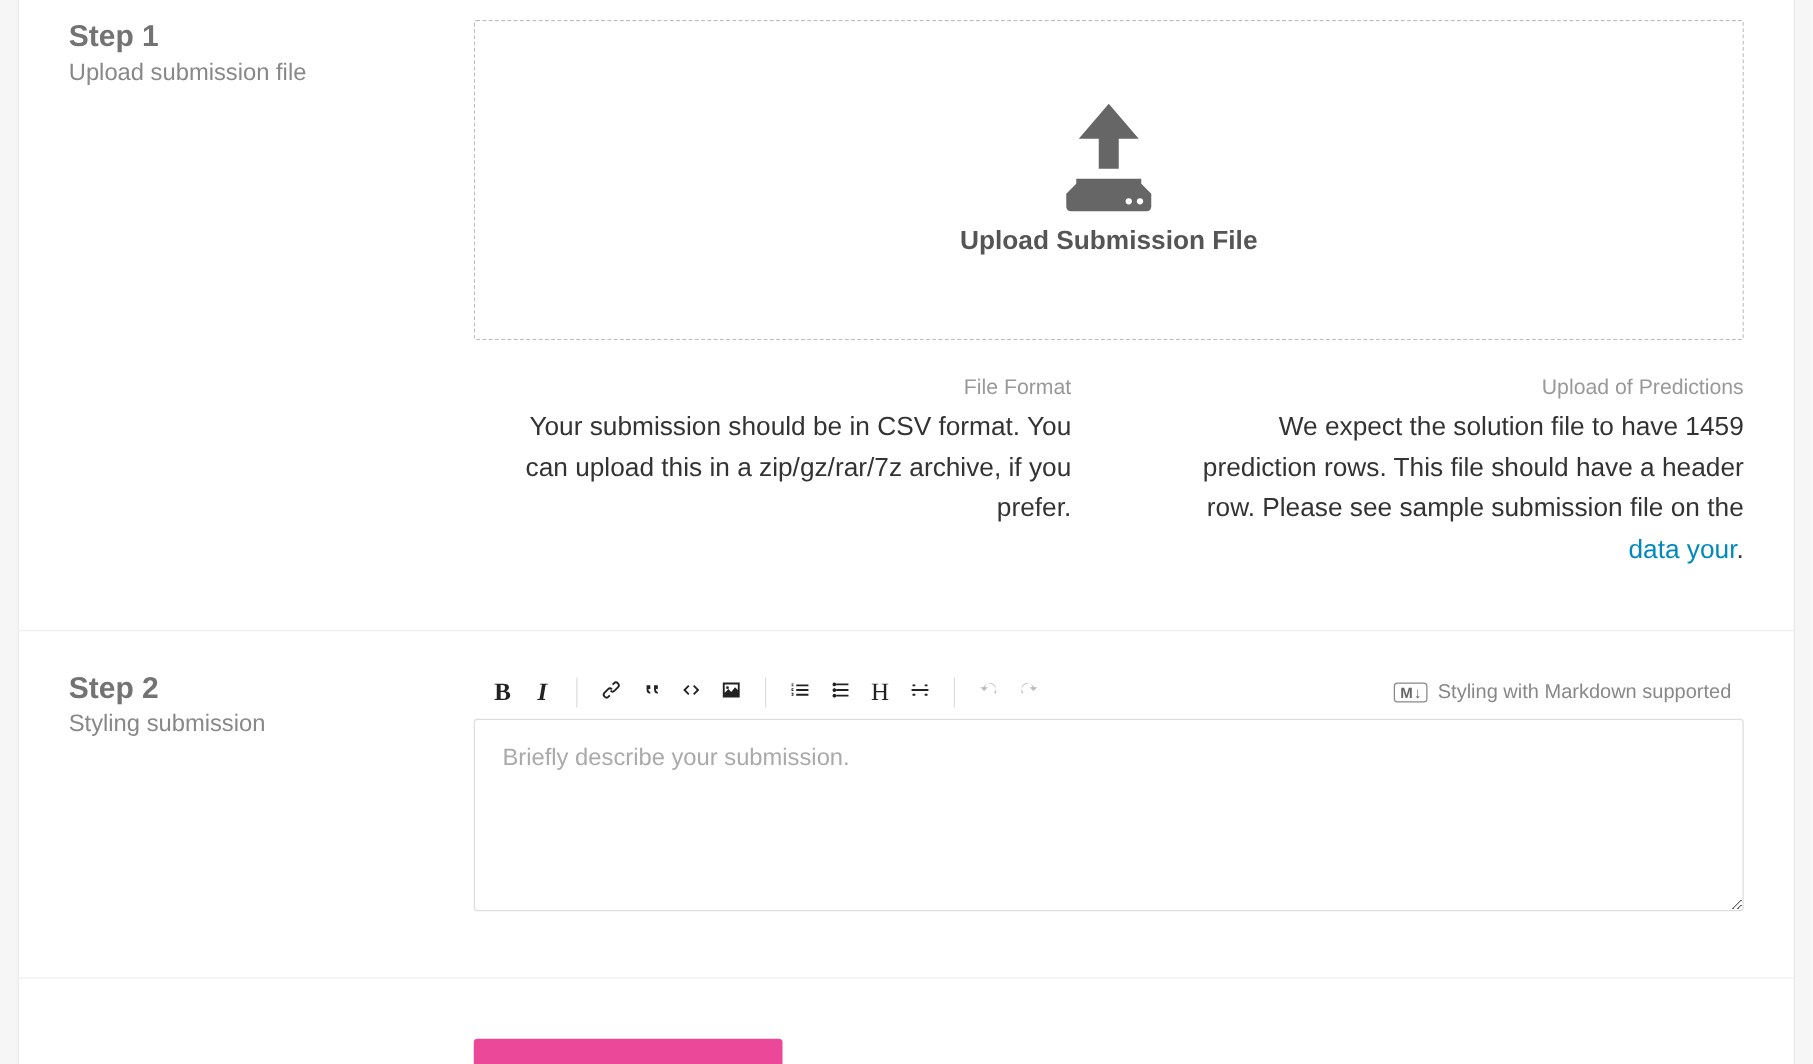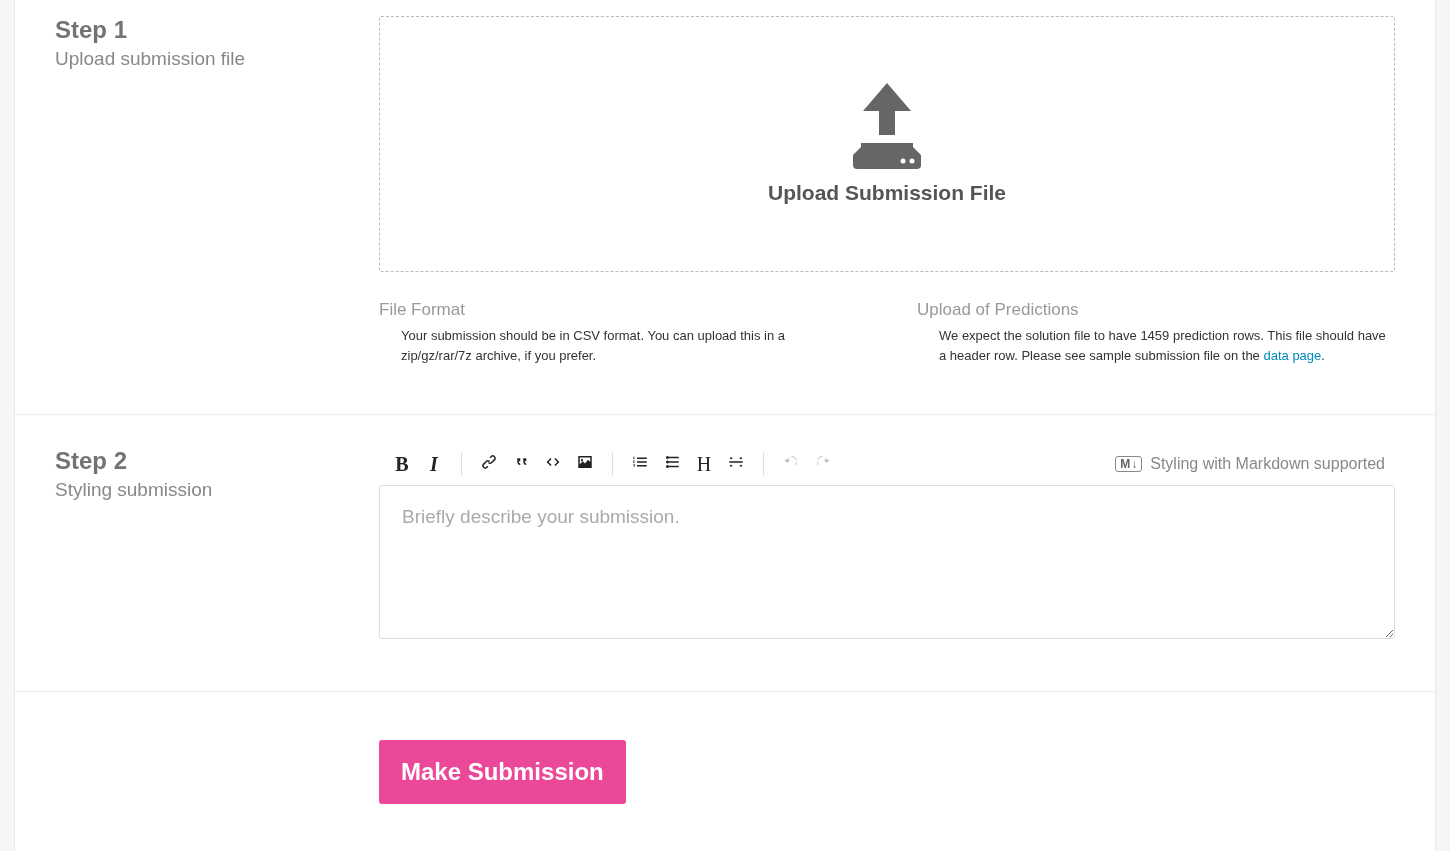--- a/index.html
+++ b/index.html
@@ -58,29 +58,29 @@
     .dropzone-label {
       font-size: 21px;
       font-weight: 700;
       color: #555;
       margin-top: 6px;
     }
     .info-row {
       display: flex;
       gap: 60px;
     }
-    .info-col { flex: 1; }
+    .info-col { flex: 1; text-align: right; }
     .info-heading {
       font-size: 17px;
       color: #999;
       margin-bottom: 6px;
       font-weight: 400;
     }
     .info-body {
-      font-size: 13px;
+      font-size: 21px;
       color: #333;
       line-height: 1.55;
       margin-left: 22px;
     }
     .info-body a {
       color: #008abc;
       text-decoration: none;
     }
 
     
@@ -178,21 +178,21 @@
         <div class="dropzone-label">Upload Submission File</div>
       </div>
       <div class="info-row">
         <div class="info-col">
           <div class="info-heading">File Format</div>
           <div class="info-body">Your submission should be in CSV format. You can upload this in a zip/gz/rar/7z archive, if you prefer.</div>
         </div>
         <div class="info-col">
           <div class="info-heading">Upload of Predictions</div>
           <div class="info-body">
-            <span>We expect the solution file to have 1459 prediction rows. This file should have a header row. Please see sample submission file on the </span><a href="#">data page</a><span>.</span>
+            <span>We expect the solution file to have 1459 prediction rows. This file should have a header row. Please see sample submission file on the </span><a href="#">data your</a><span>.</span>
           </div>
         </div>
       </div>
     </div>
   </div>
 
   <div class="section">
     <div class="left-col">
       <div class="step-num">Step 2</div>
       <div class="step-title">Styling submission</div>

